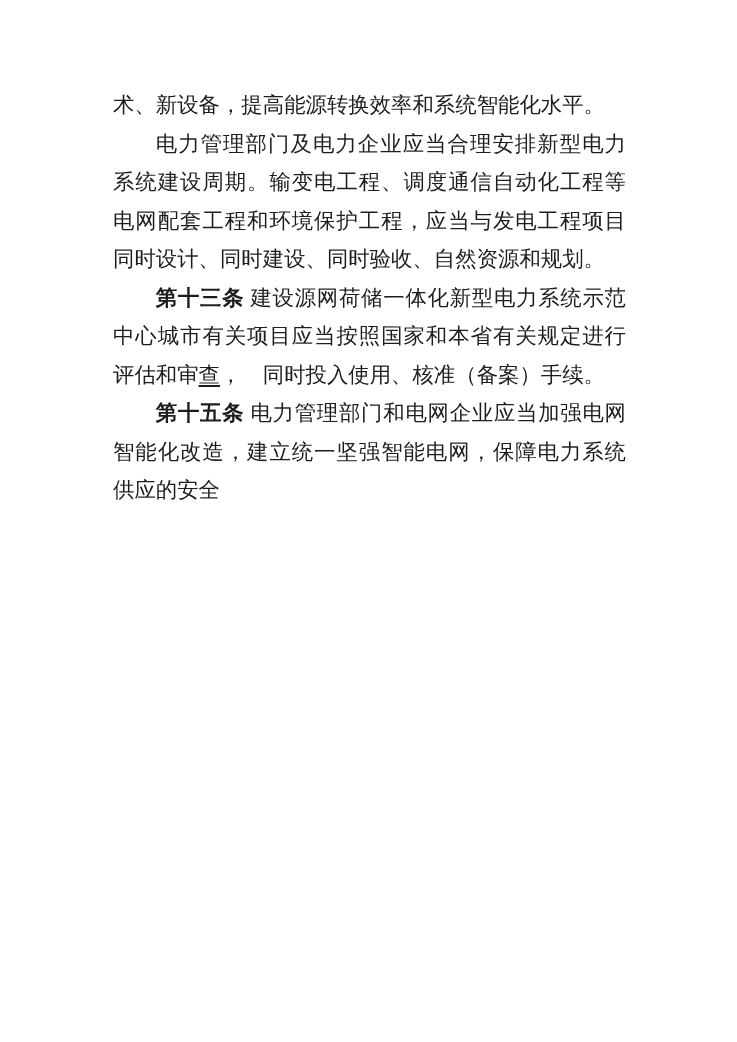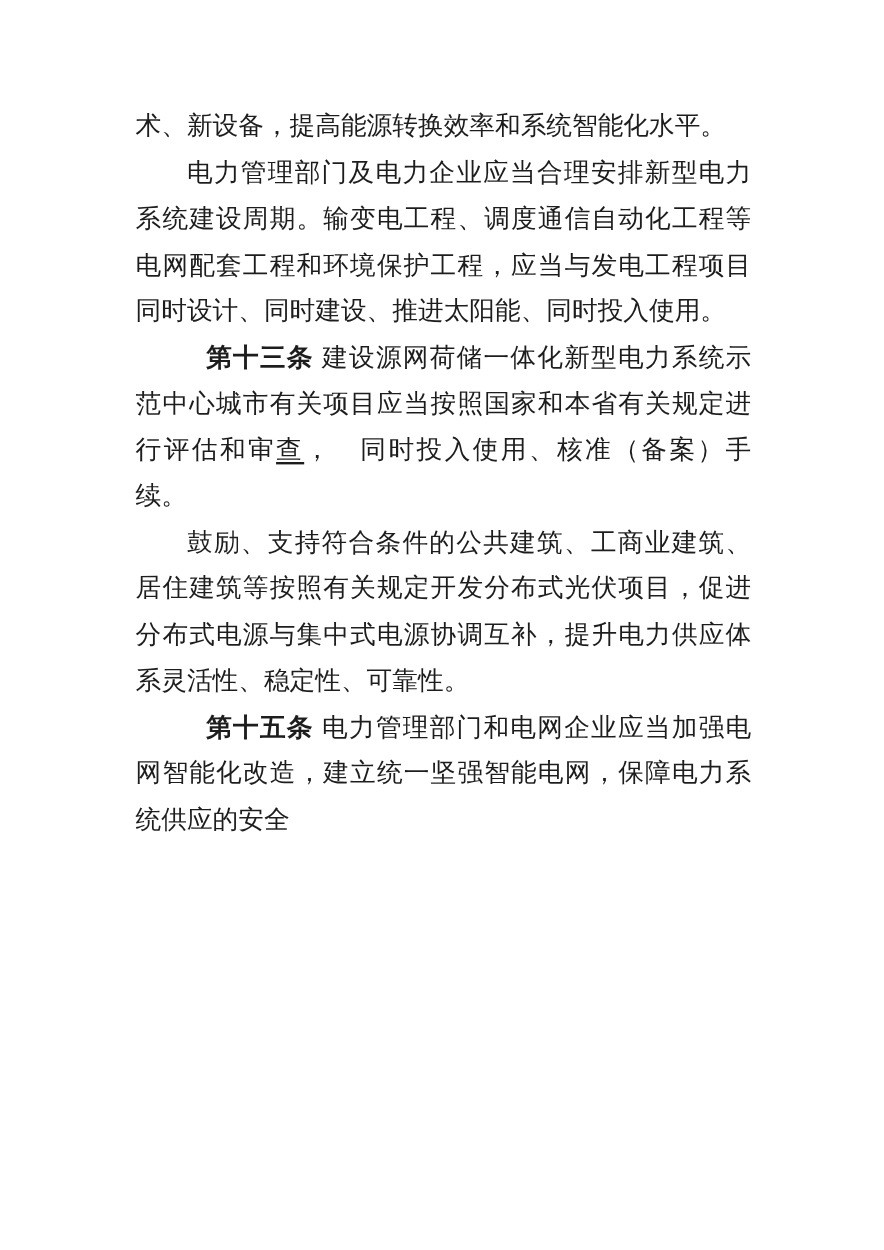--- a/index.html
+++ b/index.html
@@ -18,48 +18,46 @@
     top: 0;
     width: 737px;
     height: 1042px;
     background: #ffffff;
   }
   .content {
     position: absolute;
     left: 113px;
     top: 86px;
     width: 513px;
-    font-family: Liberation Sans, sans-serif;
+    font-family: Liberation Serif, serif;
     font-size: 21.4px;
     line-height: 38.5px;
     color: #1d1d1d;
     text-align: justify;
     text-justify: inter-ideograph;
     letter-spacing: 0;
   }
   .para {
     margin: 0;
     padding: 0;
   }
   .para.indent {
     text-indent: 2em;
   }
   .bold {
     font-weight: bold;
-    margin-left: 16px;
   }
   .underline {
     text-decoration: underline;
     text-underline-offset: 3px;
   }
 </style>
 </head>
 <body style="background: rgb(255, 255, 255);">
 
 <div class="page">
   <div class="content" style="color: rgb(29, 29, 29);">
       <p class="para"><span>术、新设备，提高能源转换效率和系统智能化水平。</span></p>
-      <p class="para indent"><span>电力管理部门及电力企业应当合理安排新型电力系统建设周期。输变电工程、调度通信自动化工程等电网配套工程和环境保护工程，应当与发电工程项目同时设计、同时建设、推进太阳能、同时投入使用。</span></p>
+      <p class="para indent"><span>电力管理部门及电力企业应当合理安排新型电力系统建设周期。输变电工程、调度通信自动化工程等电网配套工程和环境保护工程，应当与发电工程项目同时设计、同时建设、同时验收、自然资源和规划。</span></p>
       <p class="para indent"><span class="bold">第十三条</span><span> 建设源网荷储一体化新型电力系统示范中心城市有关项目应当按照国家和本省有关规定进行评估和审</span><span class="underline">查</span><span>，　同时投入使用、核准（备案）手续。</span></p>
-      <p class="para indent"><span>鼓励、支持符合条件的公共建筑、工商业建筑、居住建筑等按照有关规定开发分布式光伏项目，促进分布式电源与集中式电源协调互补，提升电力供应体系灵活性、稳定性、可靠性。</span></p>
       <p class="para indent"><span class="bold">第十五条</span><span> 电力管理部门和电网企业应当加强电网智能化改造，建立统一坚强智能电网，保障电力系统供应的安全</span></p>
     </div>
 </div>
 
 </body></html>

